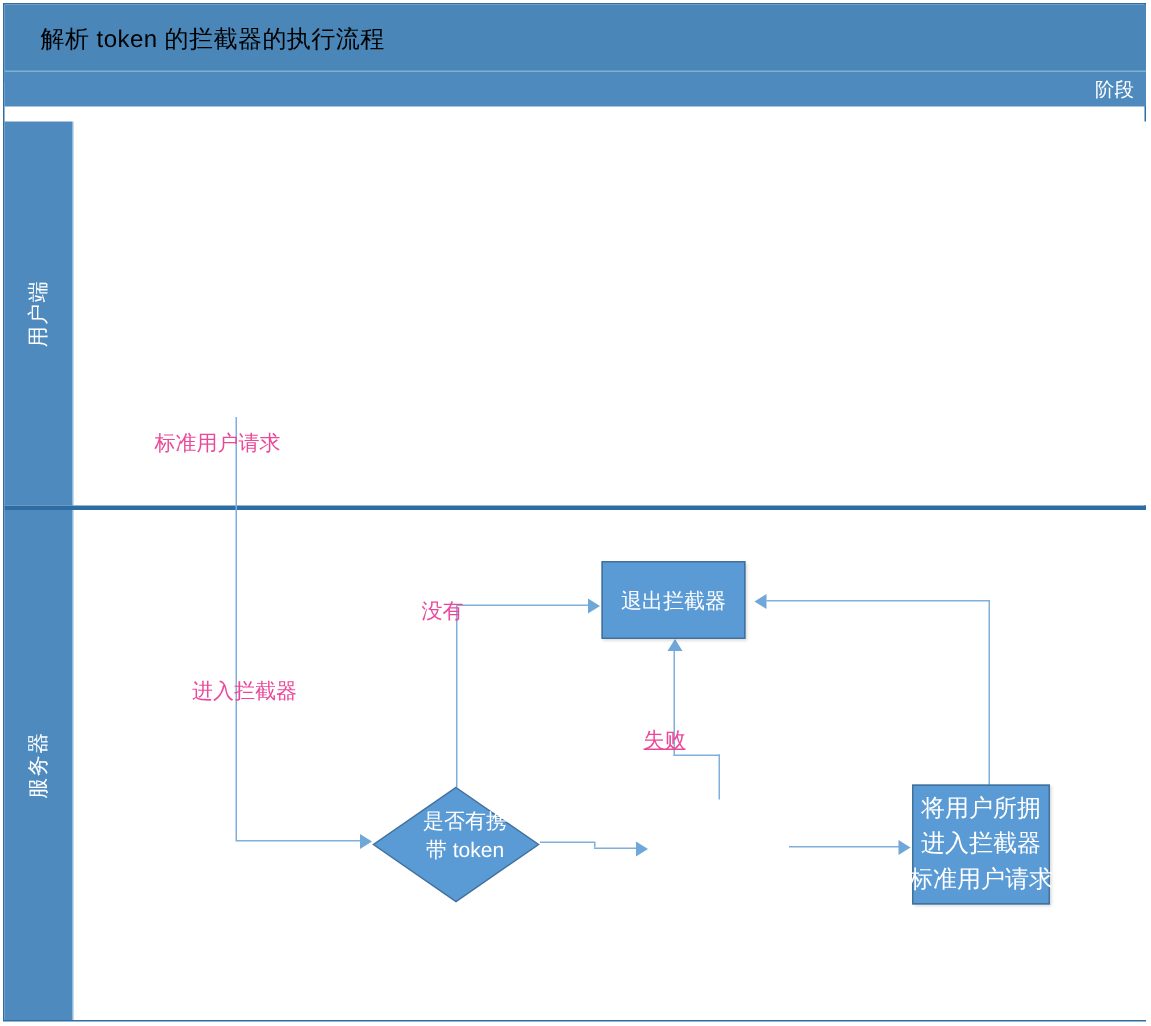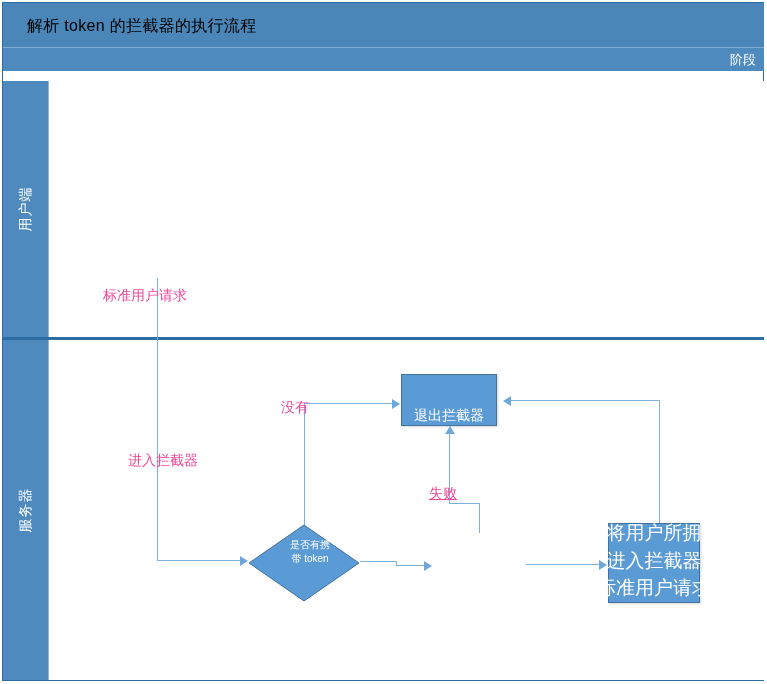--- a/index.html
+++ b/index.html
@@ -102,21 +102,21 @@
   
   .node{
     position:absolute;
     background:#5B9BD5;
     border:1px solid #41719C;
     box-sizing:border-box;
     color:#ffffff;
     display:flex;
     flex-direction:column;
     align-items:center;
-    justify-content:flex-end;
+    justify-content:center;
     text-align:center;
     box-shadow:1px 1px 2px rgba(0,0,0,.16);
     font-size:14px;
     line-height:1.35;
   }
   .node .ln{ display:block; white-space:nowrap; }
   .node .sep{ letter-spacing:0px; font-size:13px; line-height:1.0; }
 
   #node-request{
     left:101px; top:104px;
@@ -131,41 +131,41 @@
     left:401px; top:374px;
     width:96px; height:52px;
   }
   #node-userdetail{
     left:433px; top:533px;
     width:93px; height:62px;
   }
   #node-write{
     left:608px; top:523px;
     width:92px; height:80px;
-    font-size:19px;
+    font-size:16px;
     line-height:1.45;
   }
 
   
   #node-decision{
     position:absolute;
     left:248px; top:524px;
     width:112px; height:78px;
   }
   #node-decision .dia{
     position:absolute;
     left:0; top:0; width:100%; height:100%;
   }
   #node-decision .dia-text{
     position:absolute;
     left:14px; top:14px;
     width:96px;
     text-align:center;
     color:#ffffff;
-    font-size:10px;
+    font-size:14px;
     line-height:1.35;
     pointer-events:none;
   }
   #node-decision .dia-text .ln{ white-space:nowrap; display:block;}
 
   
   .conn{ position:absolute; background:#7FB0DC; }
   .conn.v{ width:1px; }
   .conn.h{ height:1px; }
 

